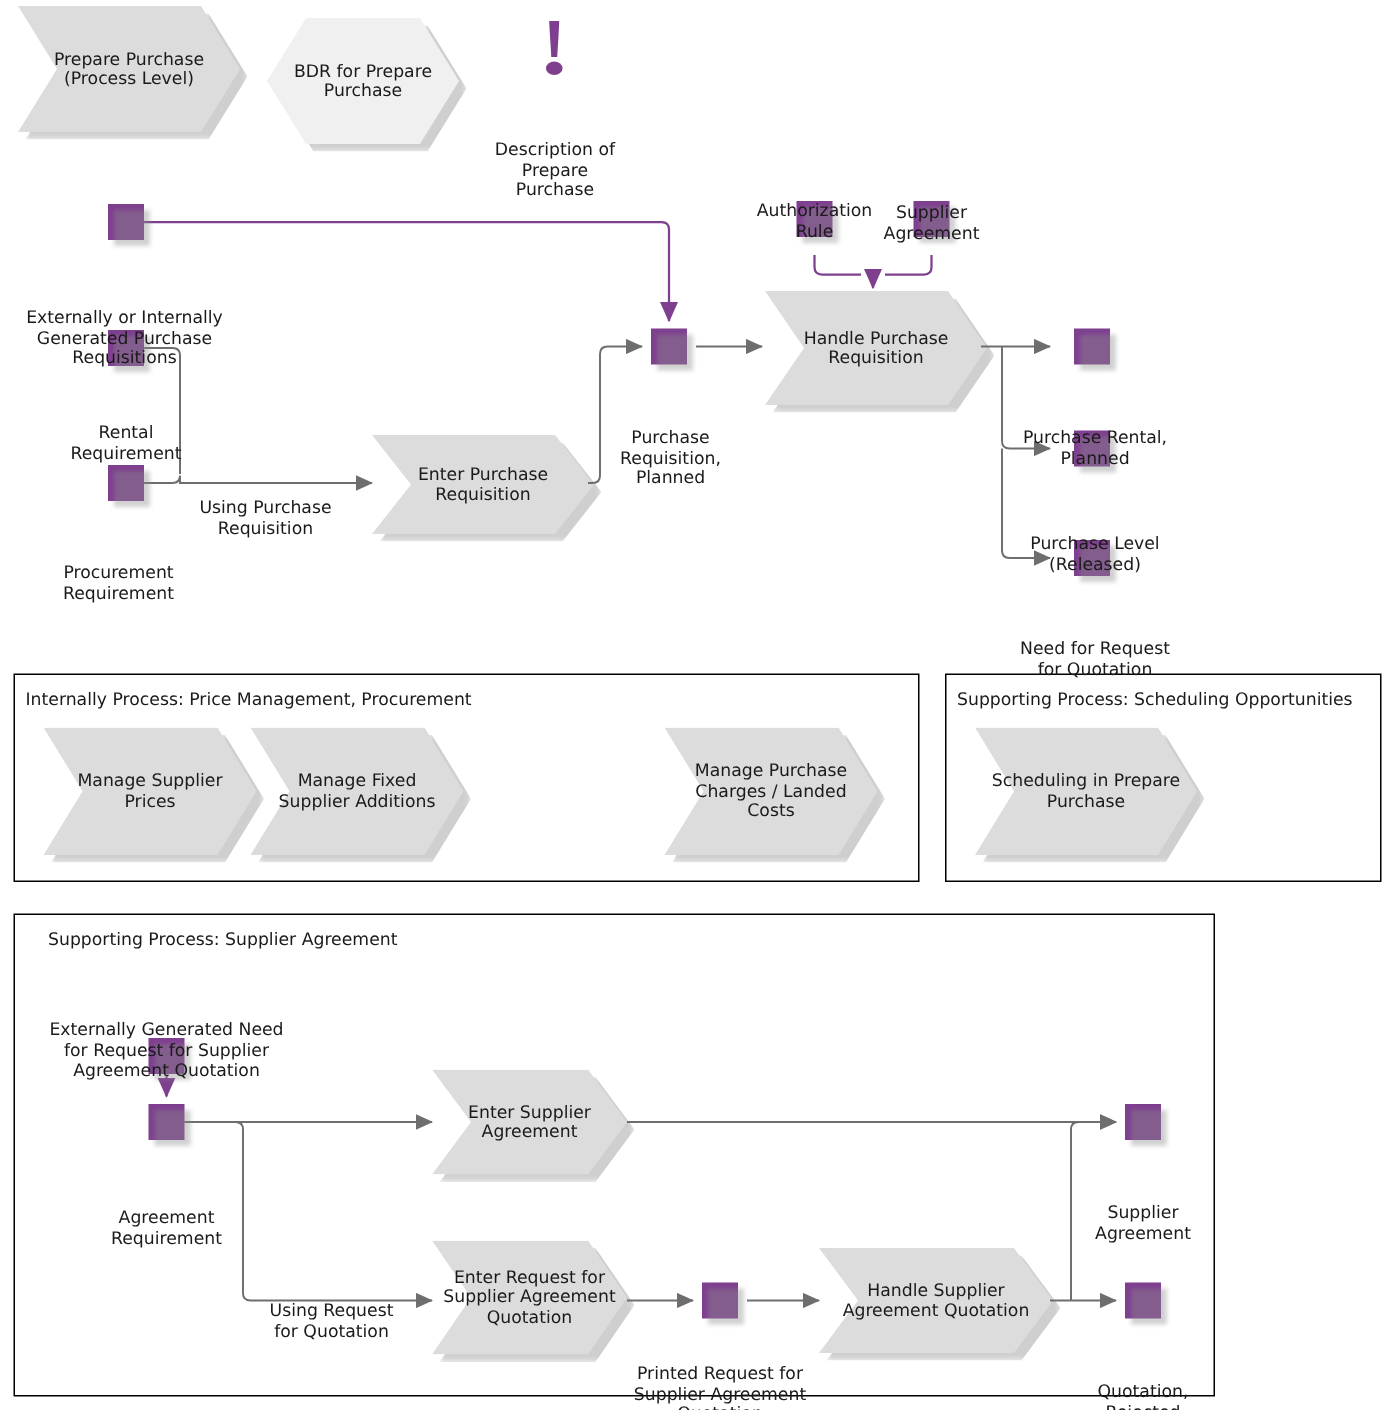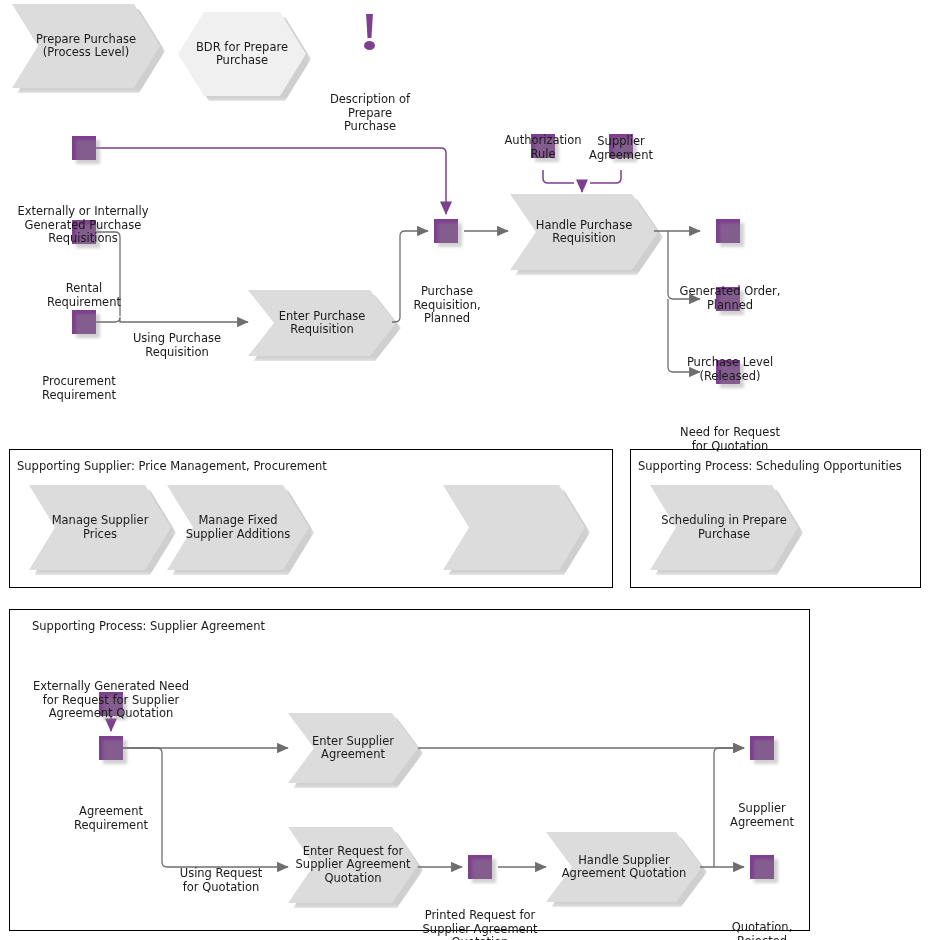--- a/index.html
+++ b/index.html
@@ -227,21 +227,21 @@
 
   <div class="evt" style="left:531px;top:134px;"></div>
   <div class="txt" style="left:488px;top:95px;width:110px;">Authorization
 Rule</div>
 
   <div class="evt" style="left:609px;top:134px;"></div>
   <div class="txt" style="left:567px;top:96px;width:108px;">Supplier
 Agreement</div>
 
   <div class="evt" style="left:716px;top:219px;"></div>
-  <div class="txt" style="left:666px;top:246px;width:128px;">Generated Order,
+  <div class="txt" style="left:666px;top:246px;width:128px;">Purchase Rental,
 Planned</div>
 
   <div class="evt" style="left:716px;top:287px;"></div>
   <div class="txt" style="left:666px;top:317px;width:128px;">Purchase Level
 (Released)</div>
 
   <div class="evt" style="left:716px;top:360px;"></div>
   <div class="txt" style="left:664px;top:387px;width:132px;">Need for Request
 for Quotation</div>
 
@@ -257,38 +257,42 @@
     <span class="body"></span>
     <span class="lbl">Handle
 Purchase
 Requisition</span>
   </div>
 
   <div class="txt" style="left:122px;top:293px;width:110px;">Using Purchase
 Requisition</div>
 
   <div class="frame" style="left:9px;top:449px;width:604px;height:139px;"></div>
-  <div class="frame-title" style="left:17px;top:459px;">Supporting Supplier: Price Management, Procurement</div>
+  <div class="frame-title" style="left:17px;top:459px;">Internally Process: Price Management, Procurement</div>
 
   <div class="shape chev" style="left:29px;top:485px;width:142px;height:85px;">
     <span class="shadow"></span>
     <span class="body"></span>
     <span class="lbl">Manage
 Supplier Prices</span>
   </div>
   <div class="shape chev" style="left:167px;top:485px;width:142px;height:85px;">
     <span class="shadow"></span>
     <span class="body"></span>
     <span class="lbl">Manage Fixed
 Supplier
 Additions</span>
   </div>
   <div class="shape chev" style="left:443px;top:485px;width:142px;height:85px;">
     <span class="shadow"></span>
     <span class="body"></span>
+    <span class="lbl">Manage
+Purchase
+Charges /
+Landed Costs</span>
   </div>
 
   <div class="frame" style="left:630px;top:449px;width:291px;height:139px;"></div>
   <div class="frame-title" style="left:638px;top:459px;">Supporting Process: Scheduling Opportunities</div>
 
   <div class="shape chev" style="left:650px;top:485px;width:148px;height:85px;">
     <span class="shadow"></span>
     <span class="body"></span>
     <span class="lbl">Scheduling in
 Prepare

